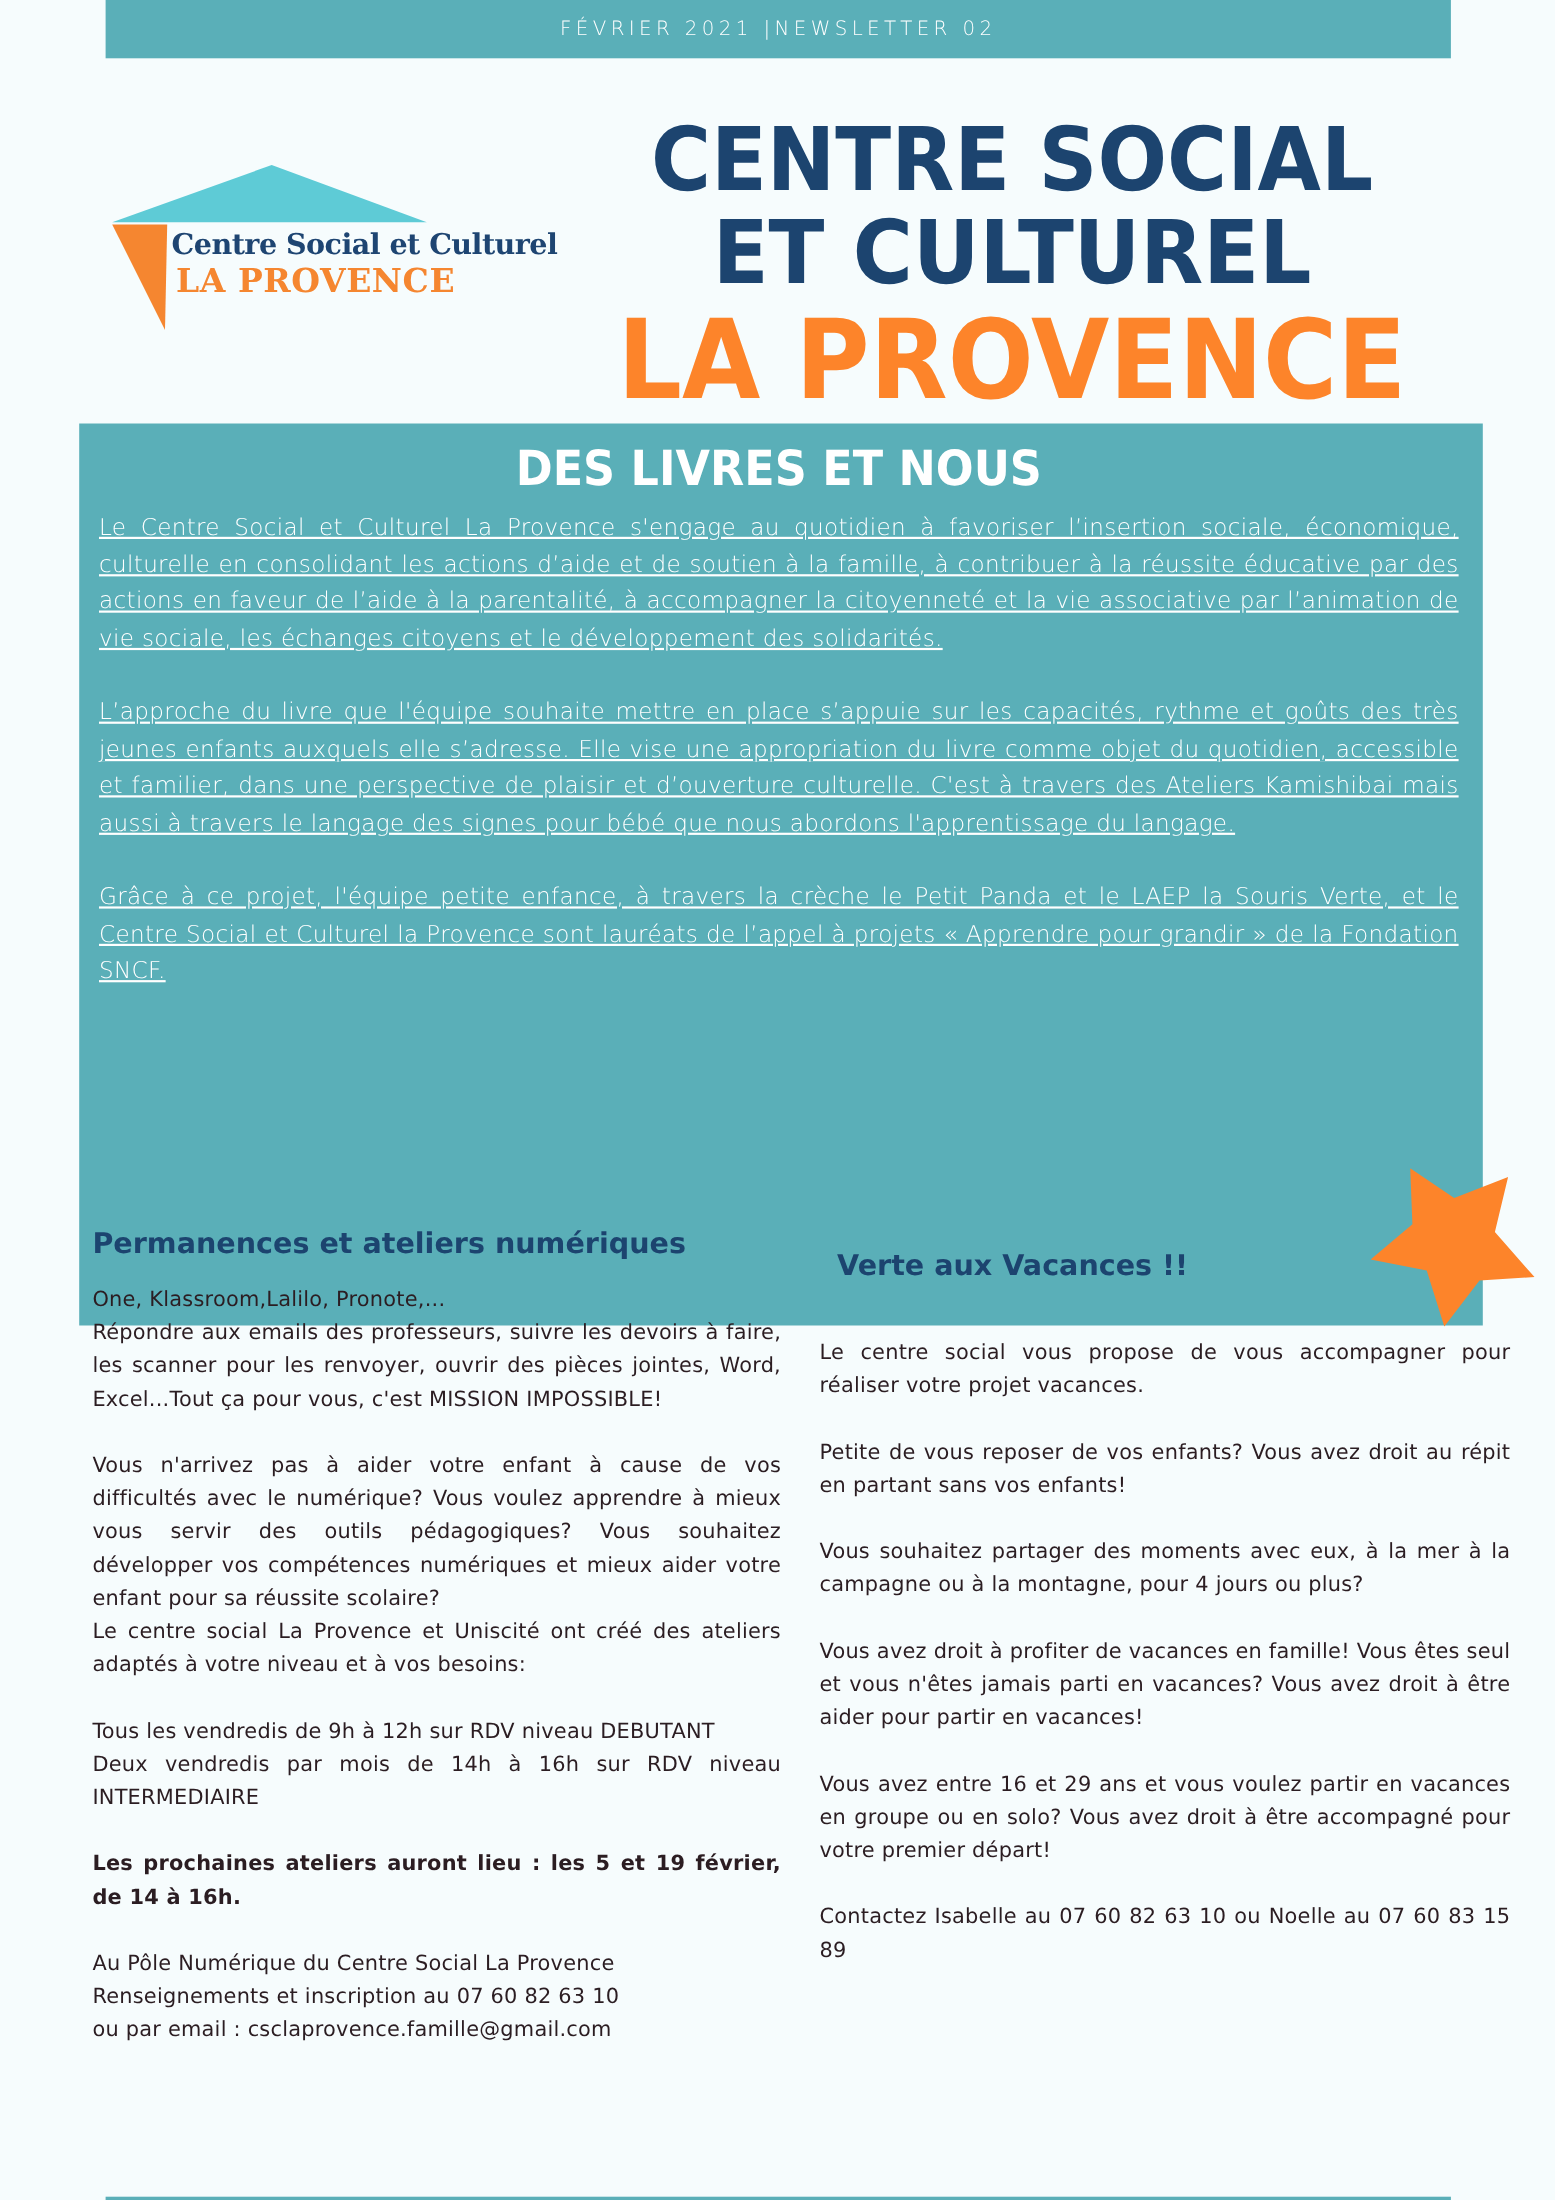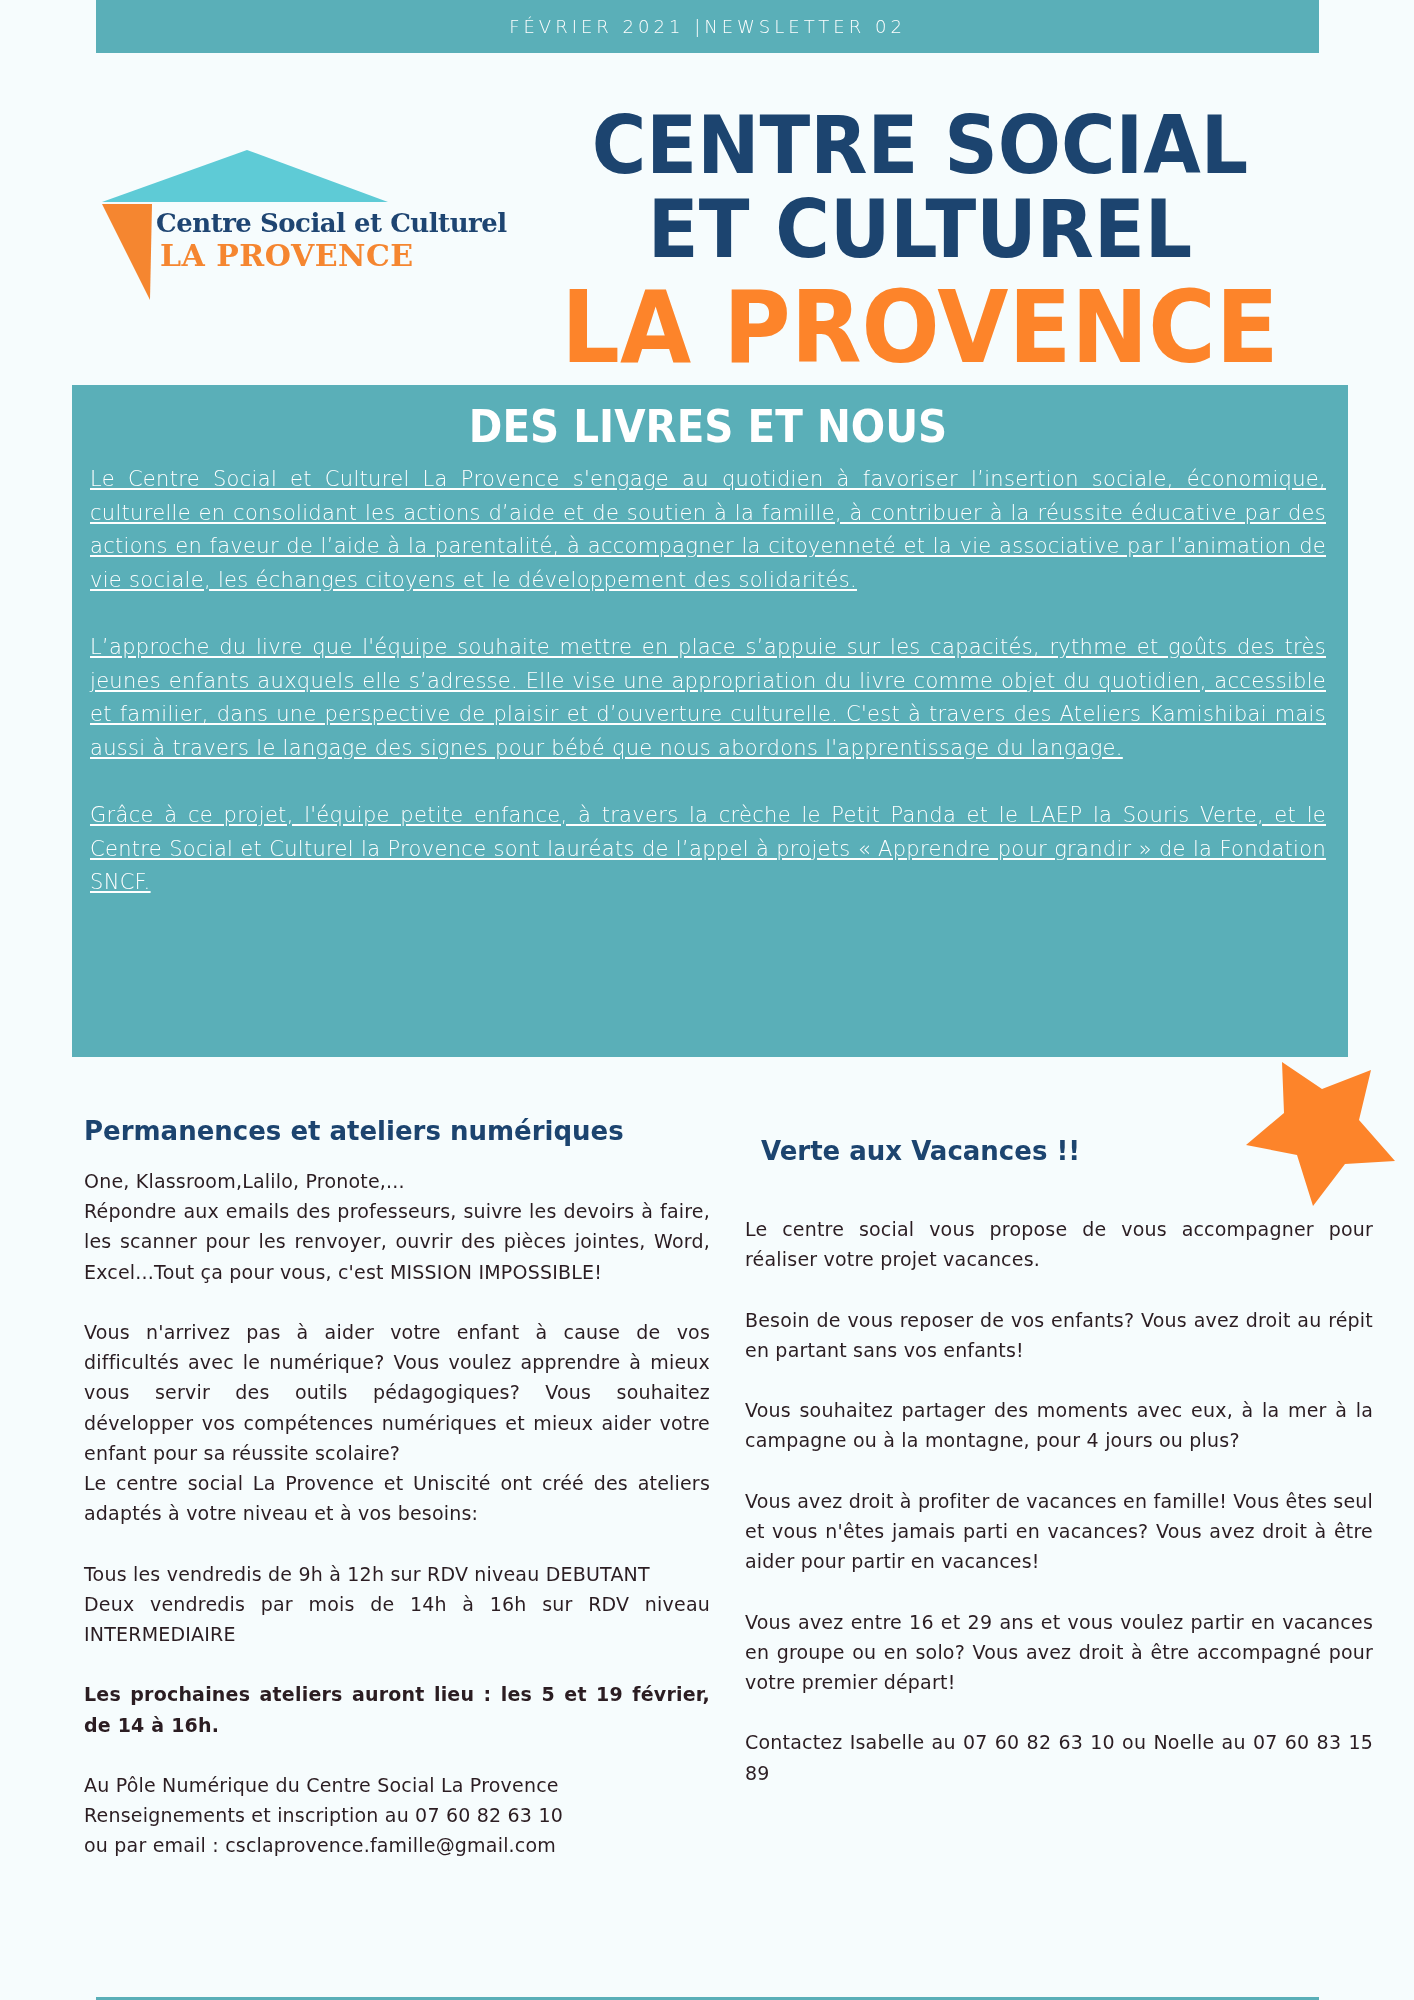--- a/index.html
+++ b/index.html
@@ -29,21 +29,21 @@
     font-weight: bold; font-size: 30px; color: #f58630; white-space: nowrap; letter-spacing: 0.5px;
   }
   .title1, .title2, .title3 {
     position: absolute; font-family: "DejaVu Sans", sans-serif; font-weight: bold;
     white-space: nowrap; text-align: center; line-height: 1;
   }
   .title1 { left: 520px; width: 800px; top: 106px; font-size: 80px; color: #1c446f; transform: scaleX(0.93); transform-origin: center; }
   .title2 { left: 520px; width: 800px; top: 190px; font-size: 80px; color: #1c446f; transform: scaleX(0.93); transform-origin: center; }
   .title3 { left: 500px; width: 840px; top: 278px; font-size: 100px; color: #fd842a; transform: scaleX(0.92); transform-origin: center; }
   .feature {
-    position: absolute; left: 72px; top: 385px; width: 1276px; height: 672px;
+    position: absolute; left: 72px; top: 385px; width: 1276px; height: 820px;
     background: #5aafb8; box-sizing: border-box; padding: 10px 22px 0 18px; color: #fff;
   }
   .feature h2 {
     margin: 10px 0 14px 0; text-align: center; font-size: 44px; font-weight: bold;
     font-family: "DejaVu Sans", sans-serif; color: #fff; line-height: 1;
     transform: scaleX(0.92);
   }
   .feature p {
     margin: 0; font-size: 21px; line-height: 33.6px; text-align: justify;
     letter-spacing: 0.3px; color: #fff; font-weight: 300; text-decoration: underline;
@@ -109,21 +109,21 @@
   <div class="spacer"></div>
   <p class="body-p nojust">Au Pôle Numérique du Centre Social La Provence</p>
   <p class="body-p nojust">Renseignements et inscription au 07 60 82 63 10</p>
   <p class="body-p nojust">ou par email : csclaprovence.famille@gmail.com</p>
 </section>
 
 <section class="col-right">
   <h3 class="sec-title">Verte aux Vacances !!</h3>
   <p class="body-p">Le centre social vous propose de vous accompagner  pour réaliser votre projet vacances.</p>
   <div class="spacer"></div>
-  <p class="body-p">Besoin de vous reposer de vos enfants? Vous avez droit au répit en partant sans vos enfants!</p>
+  <p class="body-p">Petite de vous reposer de vos enfants? Vous avez droit au répit en partant sans vos enfants!</p>
   <div class="spacer"></div>
   <p class="body-p">Vous souhaitez partager des moments avec eux, à la mer à la campagne ou à la montagne, pour 4 jours ou plus?</p>
   <div class="spacer"></div>
   <p class="body-p">Vous avez droit à profiter de vacances en famille! Vous êtes seul et vous n'êtes jamais parti en vacances? Vous avez droit à être aider pour partir en vacances!</p>
   <div class="spacer"></div>
   <p class="body-p">Vous avez entre 16 et 29 ans et vous voulez partir en vacances en groupe ou en solo? Vous avez droit à être accompagné pour votre premier départ!</p>
   <div class="spacer"></div>
   <p class="body-p">Contactez Isabelle au 07 60 82 63 10 ou Noelle au 07 60 83 15 89</p>
 </section>
 

